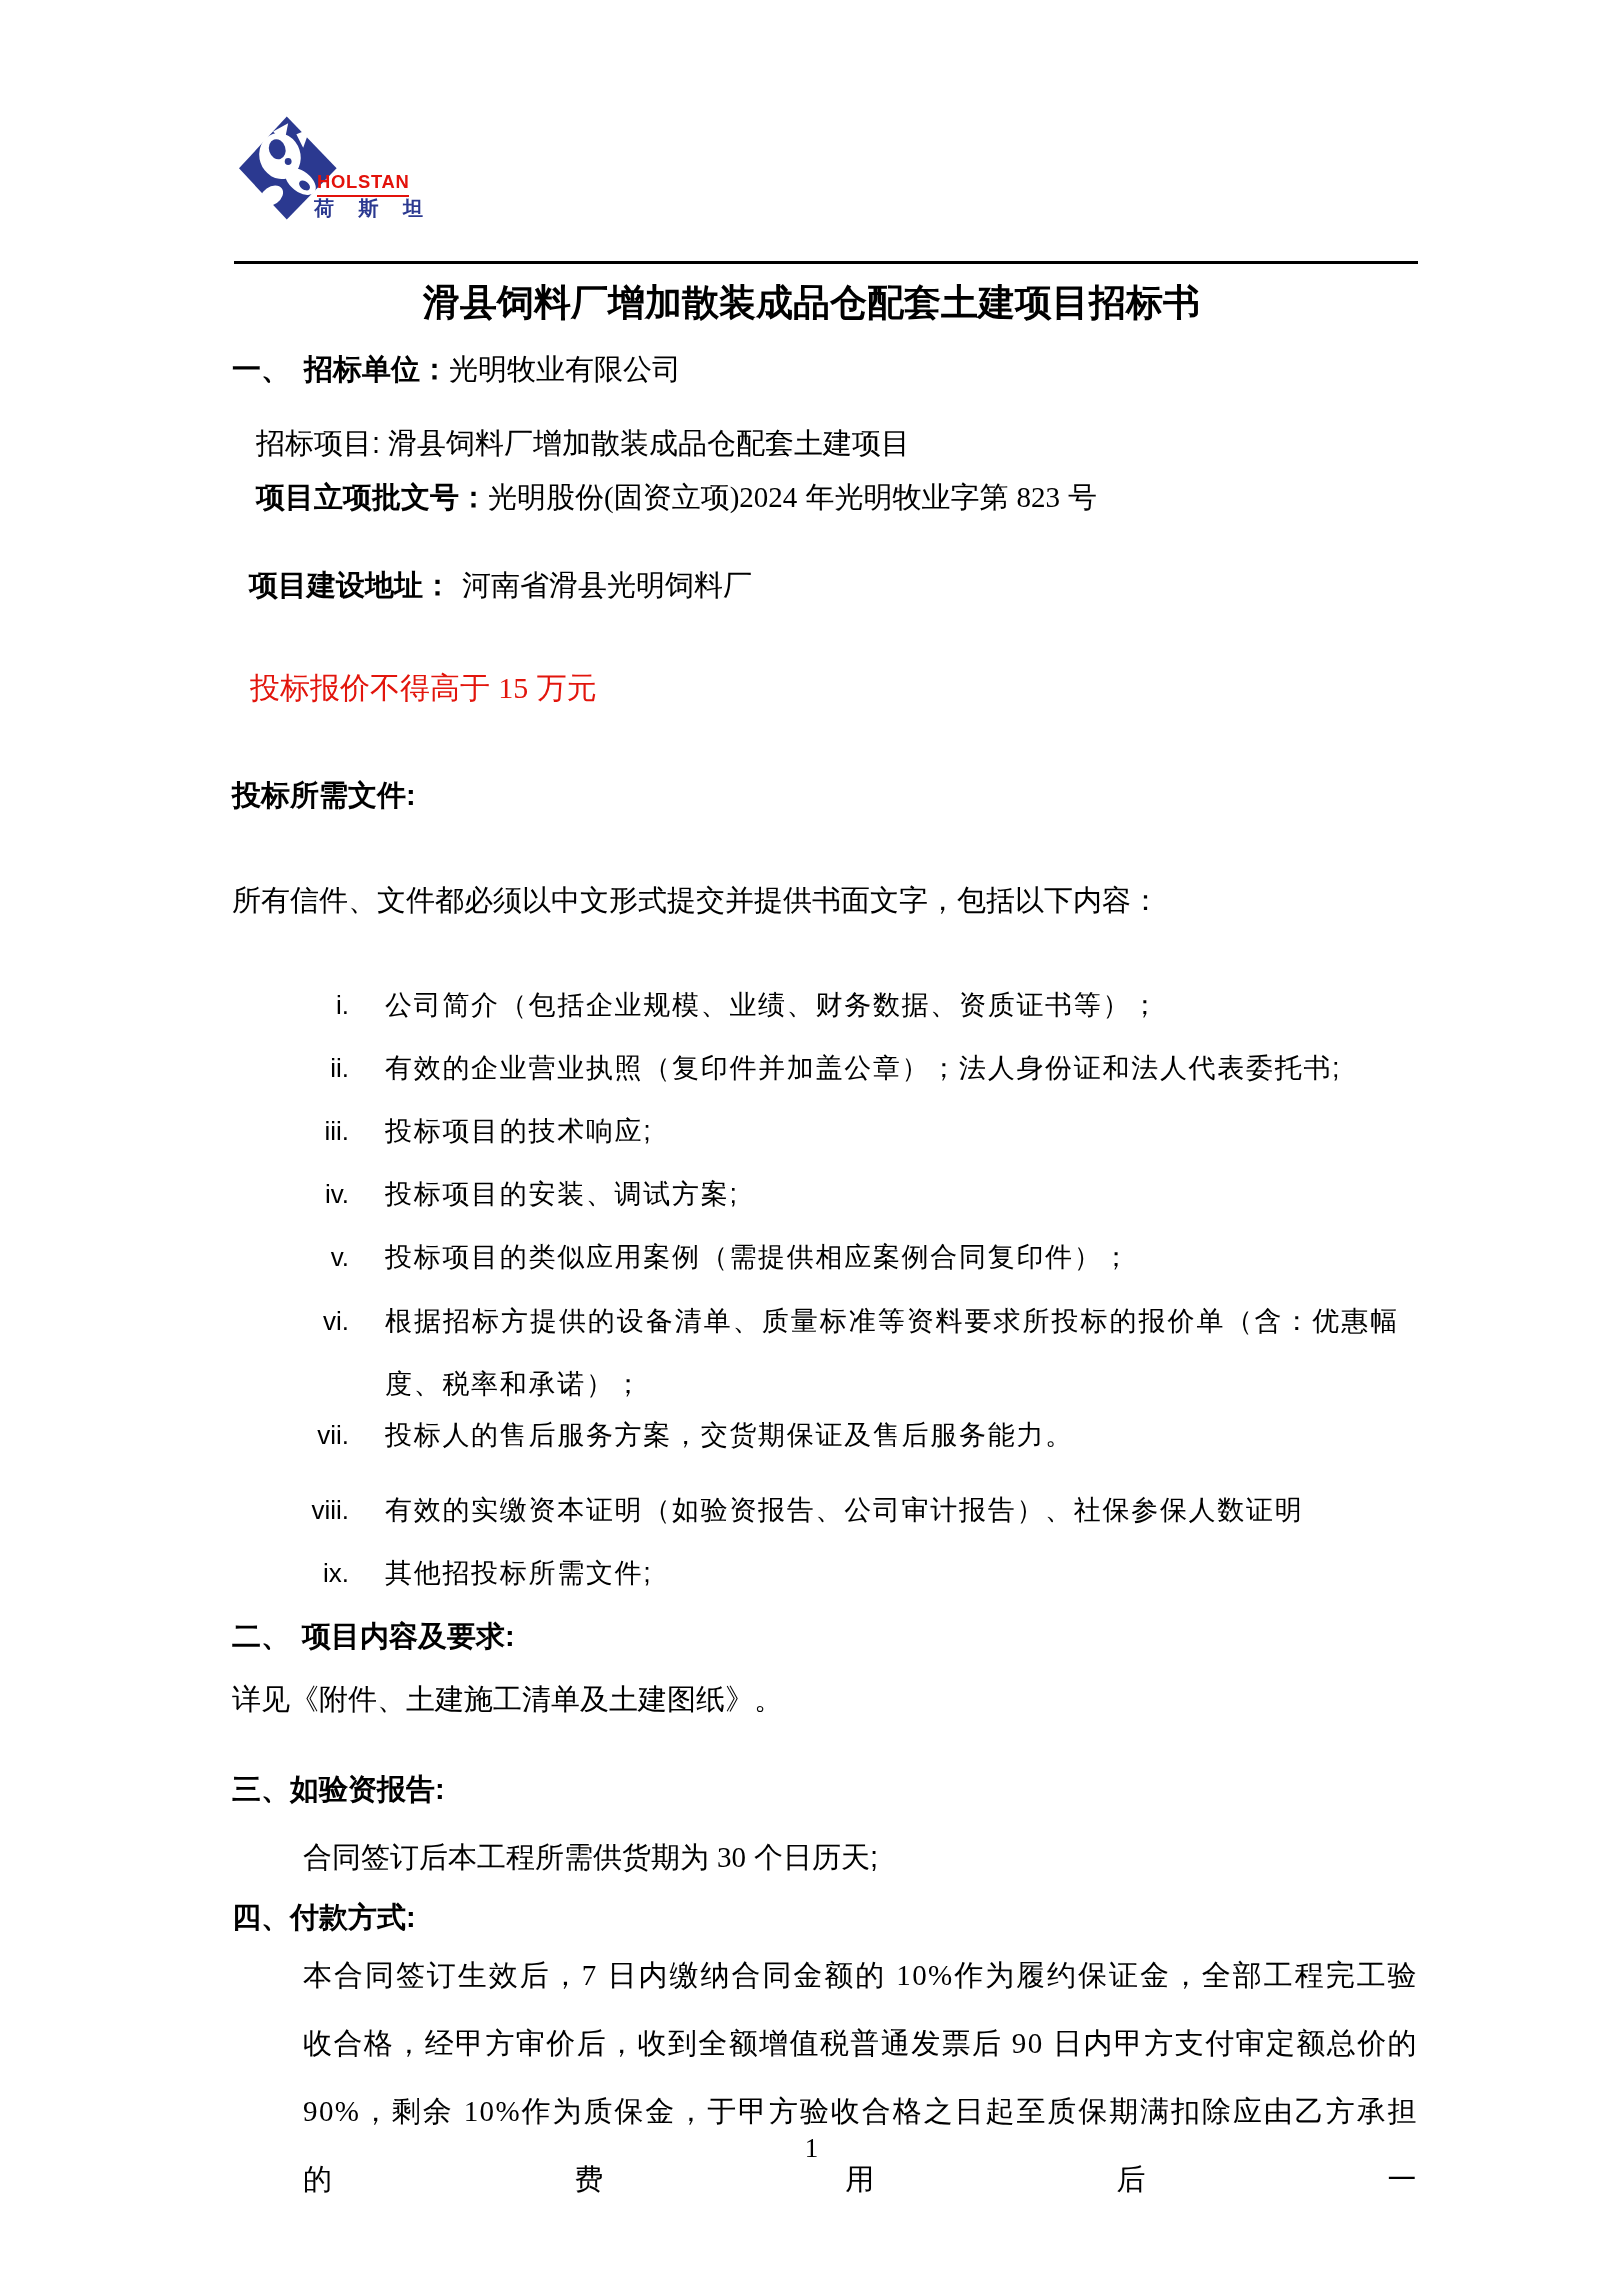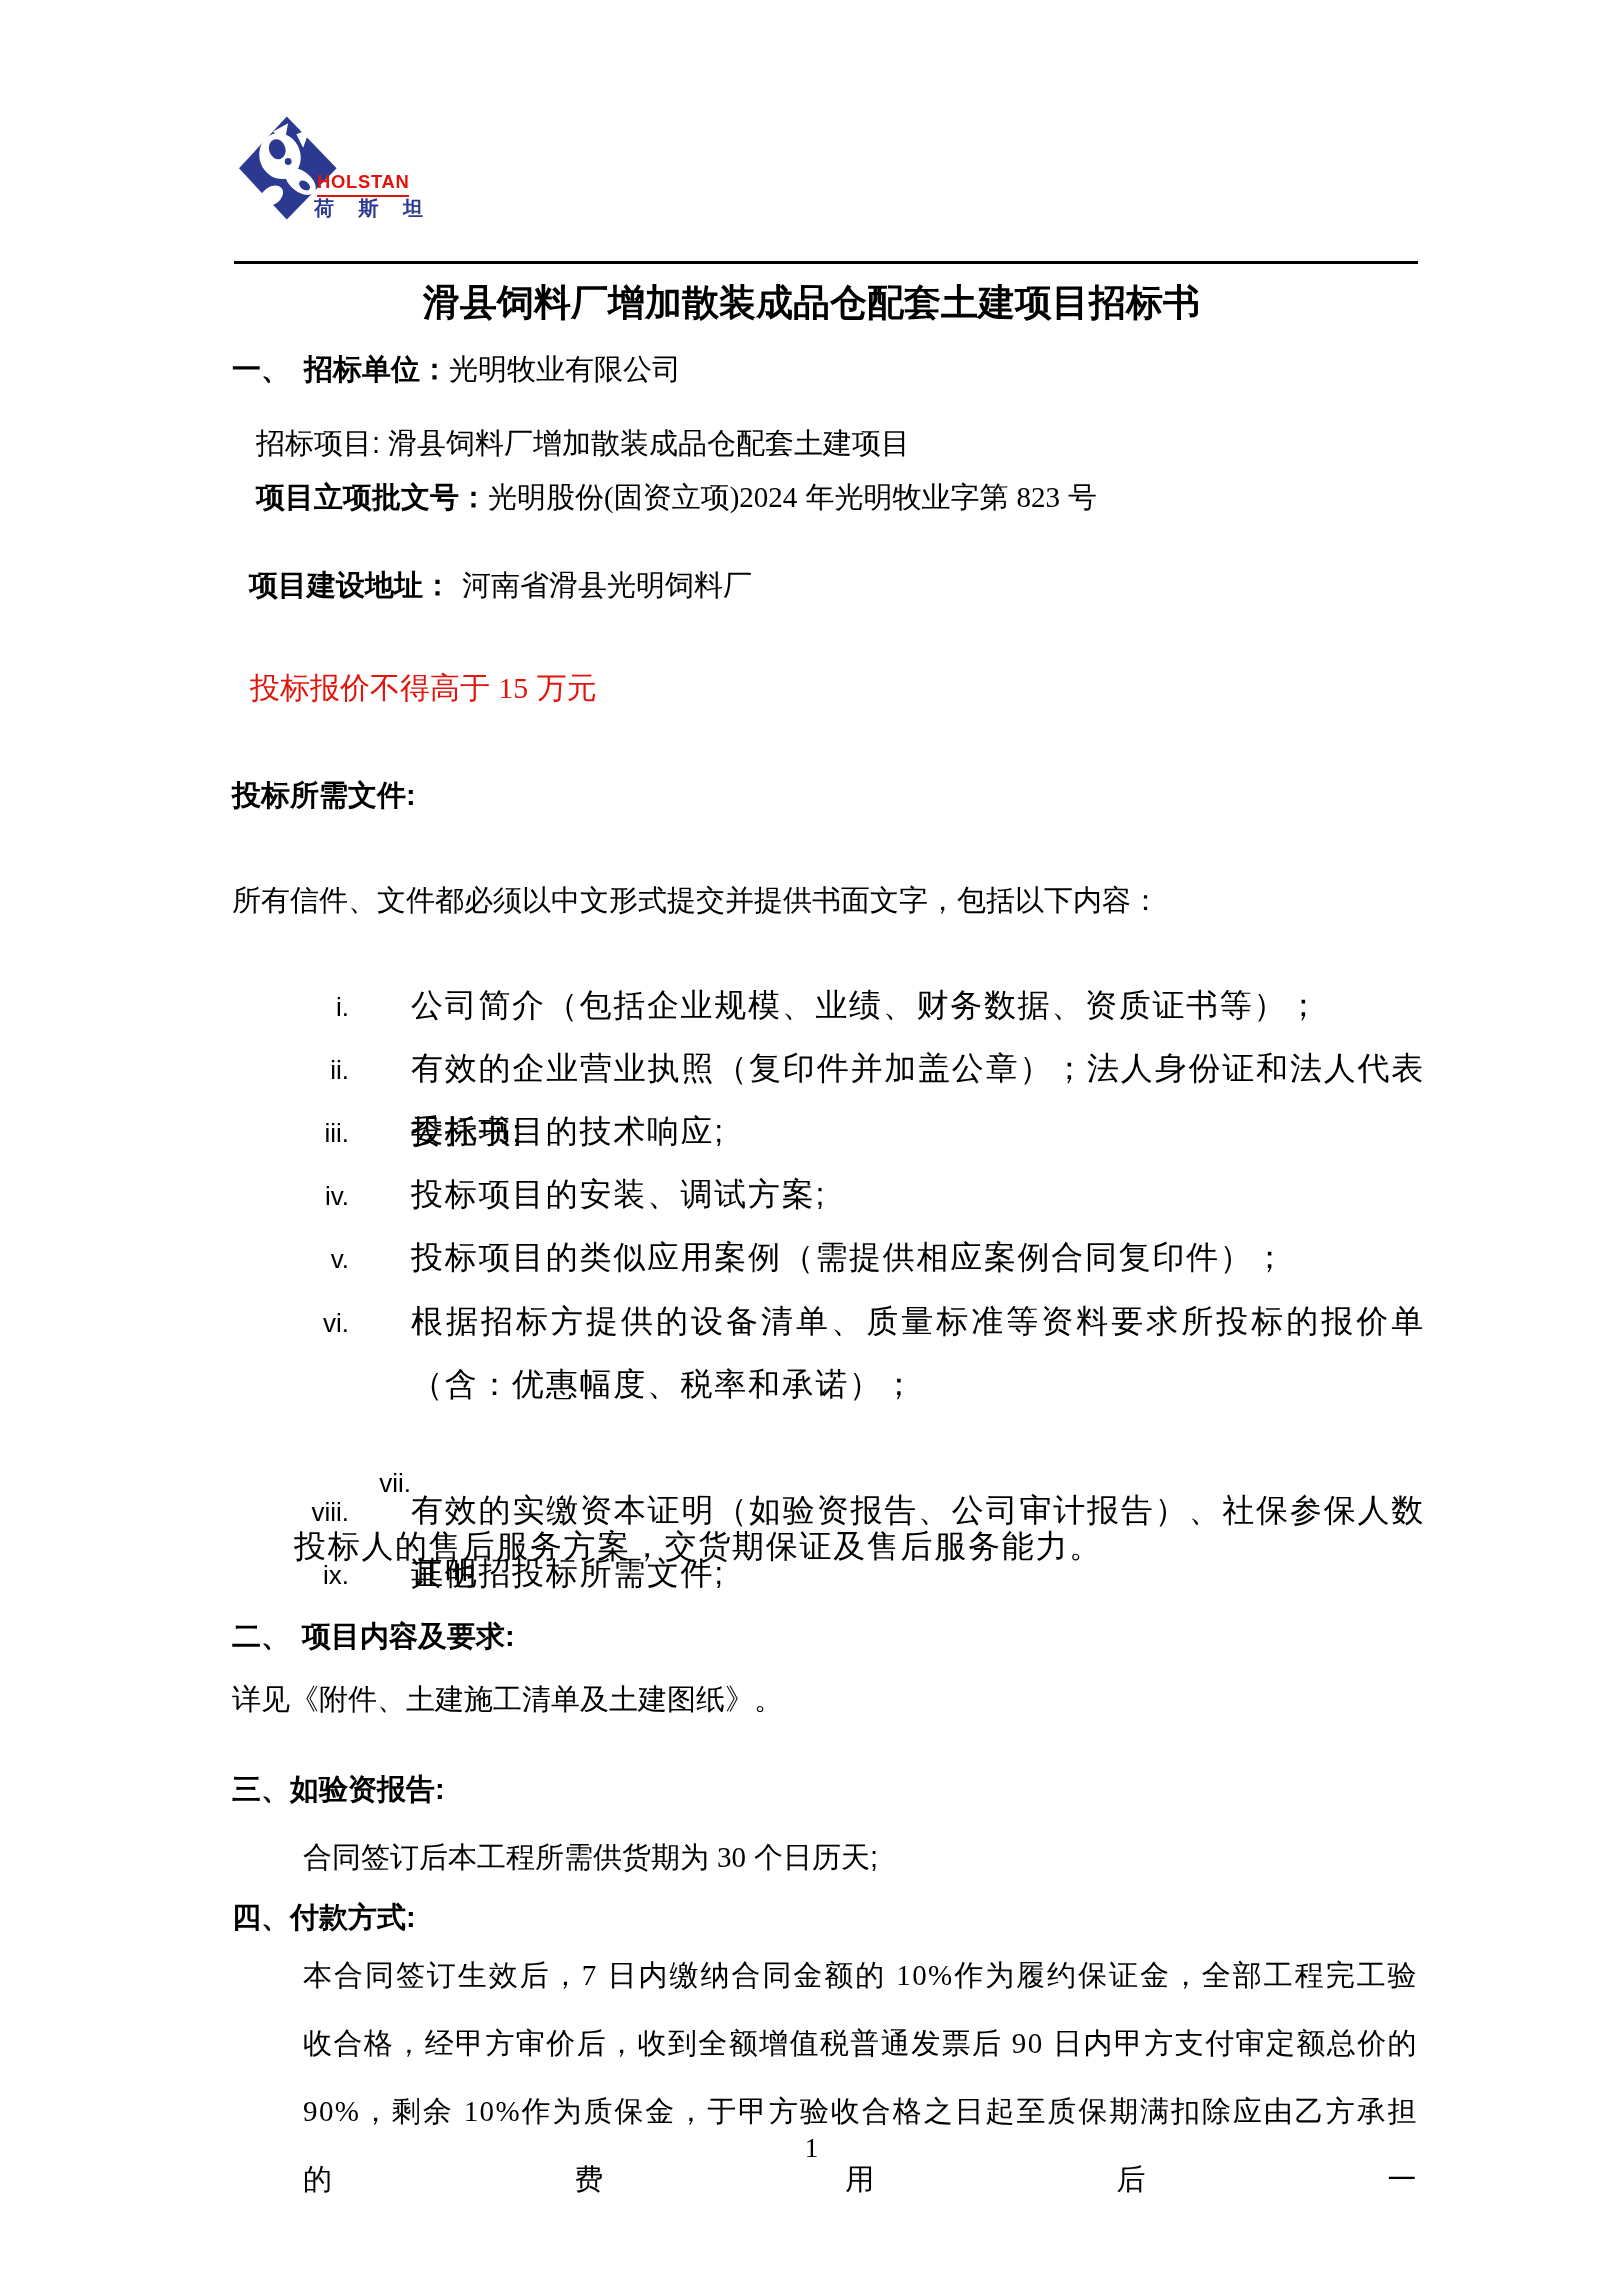--- a/index.html
+++ b/index.html
@@ -39,21 +39,21 @@
   .line { position: absolute; font-size: 29px; line-height: 1.25; white-space: nowrap; }
   .b { font-weight: bold; }
   .num-gap { display: inline-block; width: 72px; }
   .sec-gap { display: inline-block; width: 70px; }
   .addr-val { margin-left: 10px; }
   .red-line { color: var(--alert-red); font-size: 30px; }
 
   .li { position: absolute; left: 232px; display: flex; align-items: baseline; line-height: 63px; }
   .li-num { width: 117px; text-align: right; font-size: 26px; flex: none; }
   .li-text {
-    margin-left: 62px; width: 1014px; font-size: 32px;
+    margin-left: 36px; width: 1014px; font-size: 27px;
     letter-spacing: 1.7px; text-align: justify;
   }
 
   .para {
     position: absolute; left: 303px; top: 1941px; width: 1115px;
     font-size: 29px; line-height: 68px; letter-spacing: 1.4px;
     text-align: justify; text-align-last: justify;
   }
 
   .serif-num, .pageno { font-family: "Liberation Serif", "DejaVu Serif", serif; }
@@ -128,21 +128,21 @@
     <span class="li-text">投标项目的安装、调试方案;</span>
   </div>
   <div class="li" style="top:1226px;">
     <span class="li-num">v.</span>
     <span class="li-text">投标项目的类似应用案例（需提供相应案例合同复印件）；</span>
   </div>
   <div class="li" style="top:1290px;">
     <span class="li-num">vi.</span>
     <span class="li-text">根据招标方提供的设备清单、质量标准等资料要求所投标的报价单（含：优惠幅度、税率和承诺）；</span>
   </div>
-  <div class="li" style="top:1452px;flex-direction:column;">
+  <div class="li" style="top:1404px;">
     <span class="li-num">vii.</span>
     <span class="li-text">投标人的售后服务方案，交货期保证及售后服务能力。</span>
   </div>
   <div class="li" style="top:1479px;">
     <span class="li-num">viii.</span>
     <span class="li-text">有效的实缴资本证明（如验资报告、公司审计报告）、社保参保人数证明</span>
   </div>
   <div class="li" style="top:1542px;">
     <span class="li-num">ix.</span>
     <span class="li-text">其他招投标所需文件;</span>

